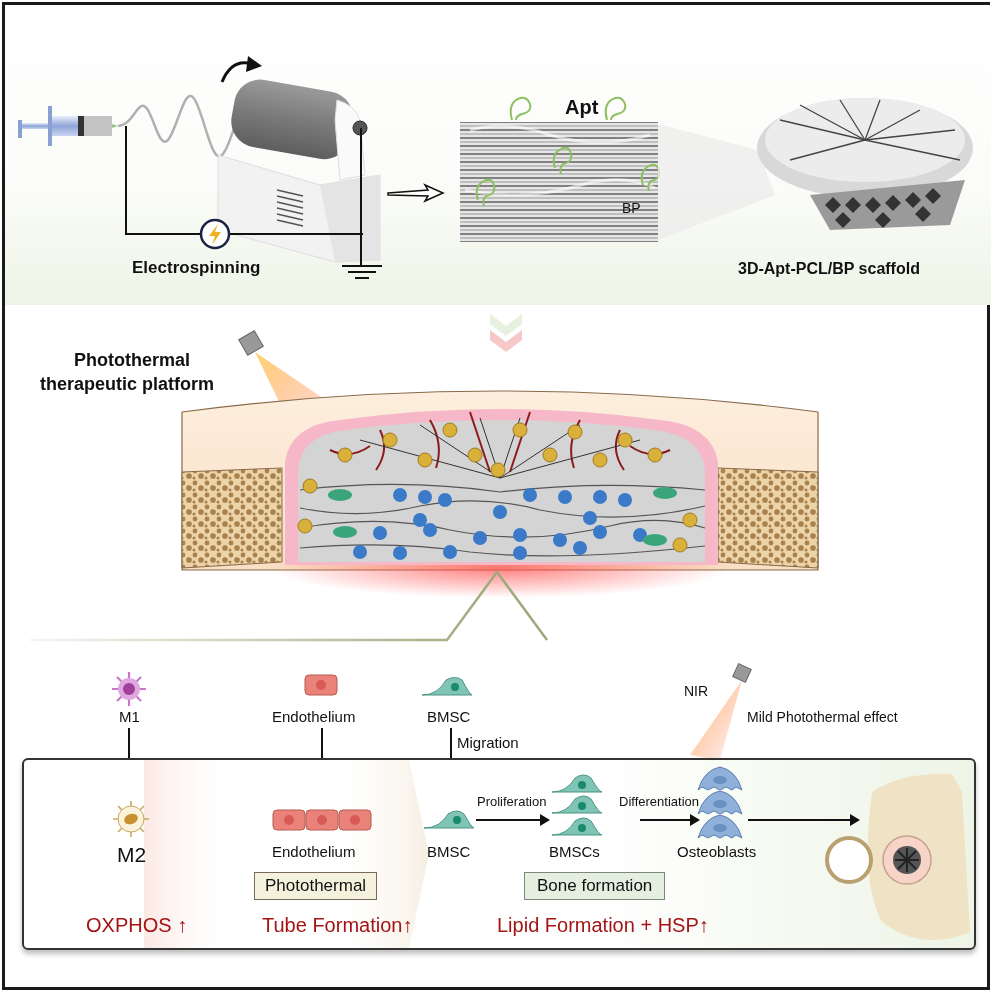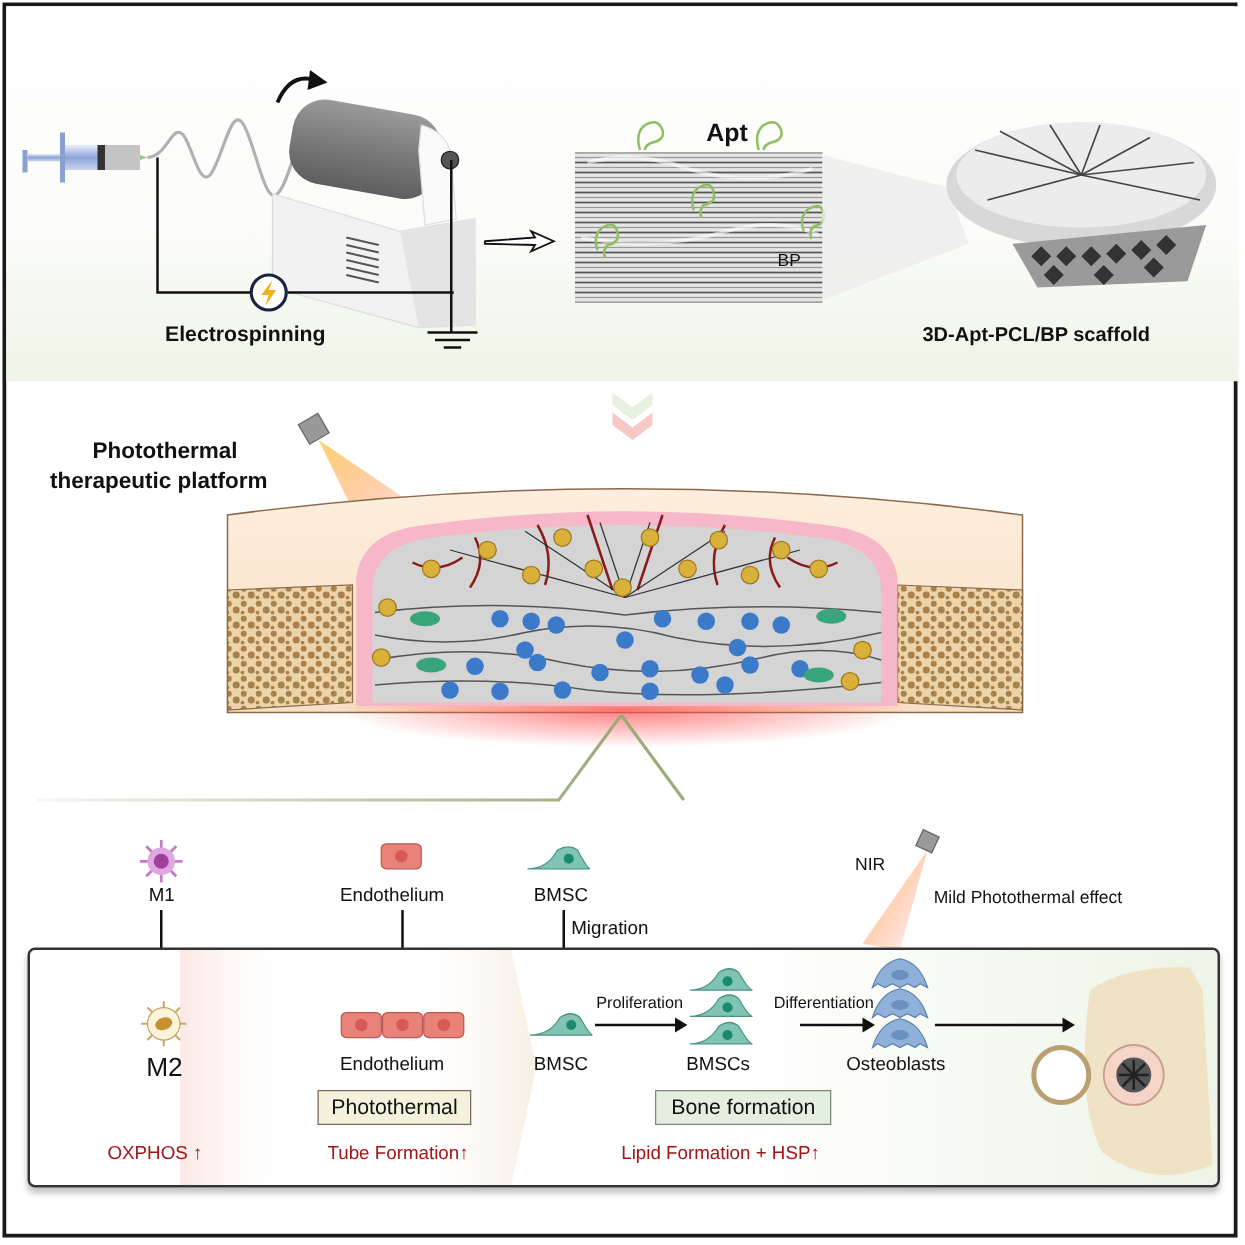--- a/index.html
+++ b/index.html
@@ -4,21 +4,21 @@
 <style>
   html,body{margin:0;padding:0;background:#fff;}
   body{width:996px;height:996px;position:relative;overflow:hidden;font-family:"Liberation Sans",sans-serif;color:#111;}
   .frame{position:absolute;left:2px;top:2px;width:988px;height:988px;border:3px solid #1a1a1a;box-sizing:border-box;background:#fff;}
   .top-panel{position:absolute;left:5px;top:5px;width:986px;height:300px;background:linear-gradient(180deg,#ffffff 0%,#fbfcf9 60%,#eef4e6 100%);}
   .lbl{position:absolute;font-weight:bold;white-space:nowrap;}
   .txt{position:absolute;white-space:nowrap;}
   svg{position:absolute;left:0;top:0;}
   .bottom-box{position:absolute;left:22px;top:758px;width:950px;height:188px;border:2px solid #333;border-radius:6px;box-shadow:0 4px 5px rgba(0,0,0,0.25);background:linear-gradient(90deg,#fff 0%,#fff 60%,#eef4e6 100%);overflow:hidden;}
   .tagbox{position:absolute;border:1.5px solid #7a6a5a;font-size:17px;padding:3px 10px;white-space:nowrap;}
-  .red{color:#a31515;font-size:15px;}
+  .red{color:#a31515;font-size:20px;}
 </style>
 </head>
 <body>
 
 <div class="frame"></div>
 <div class="top-panel"></div>
 
 <svg width="996" height="996">
   <defs>
     <linearGradient id="syr" x1="0" y1="0" x2="0" y2="1">

